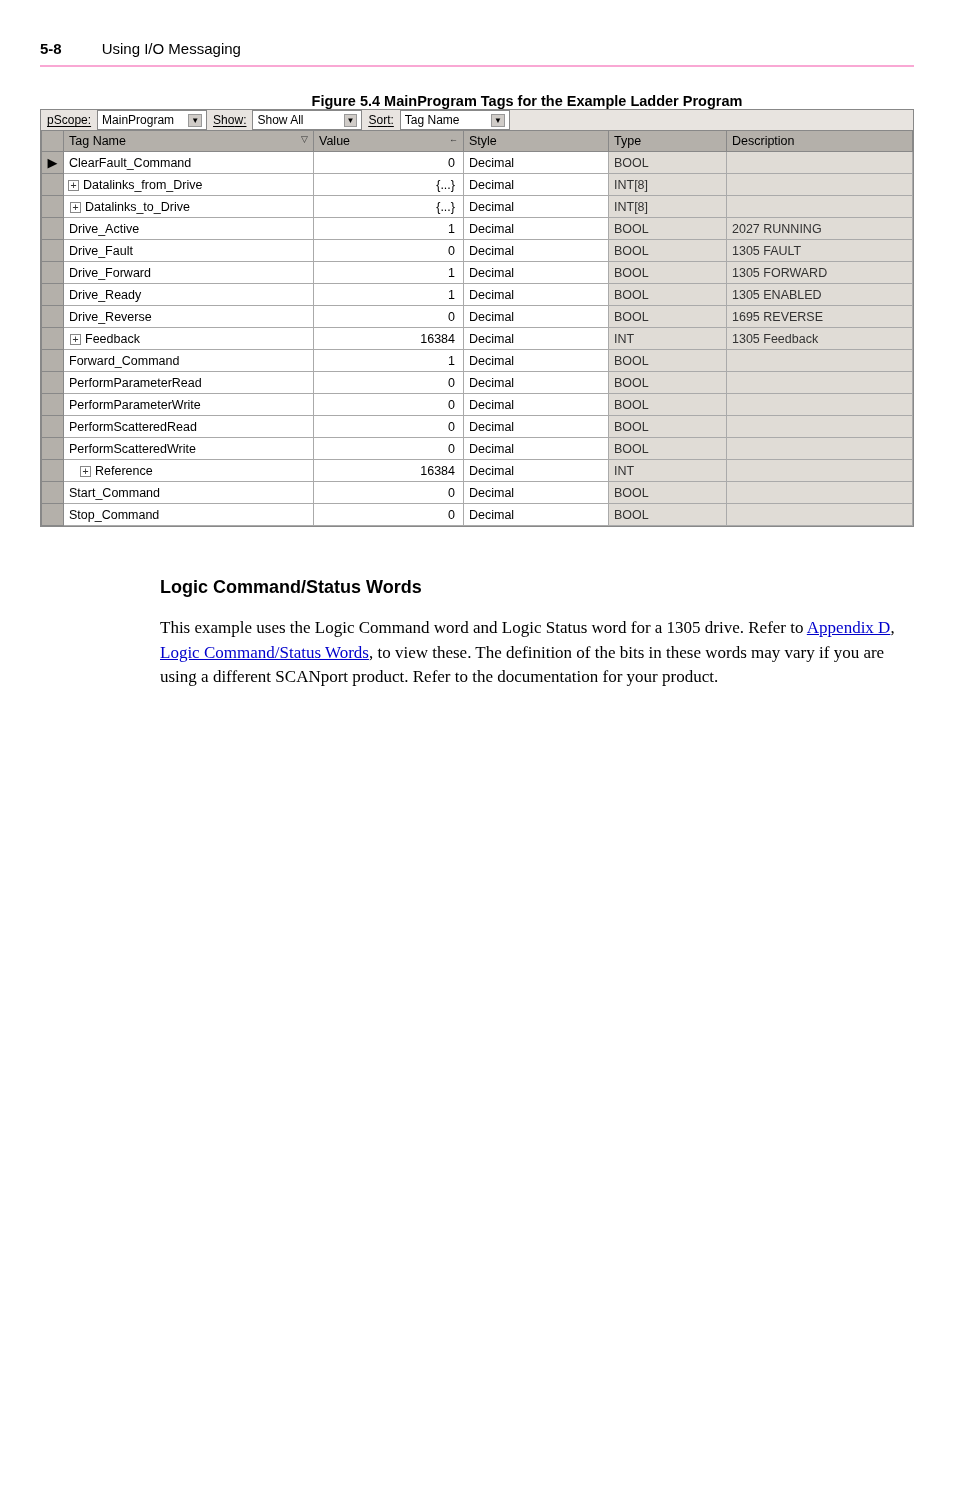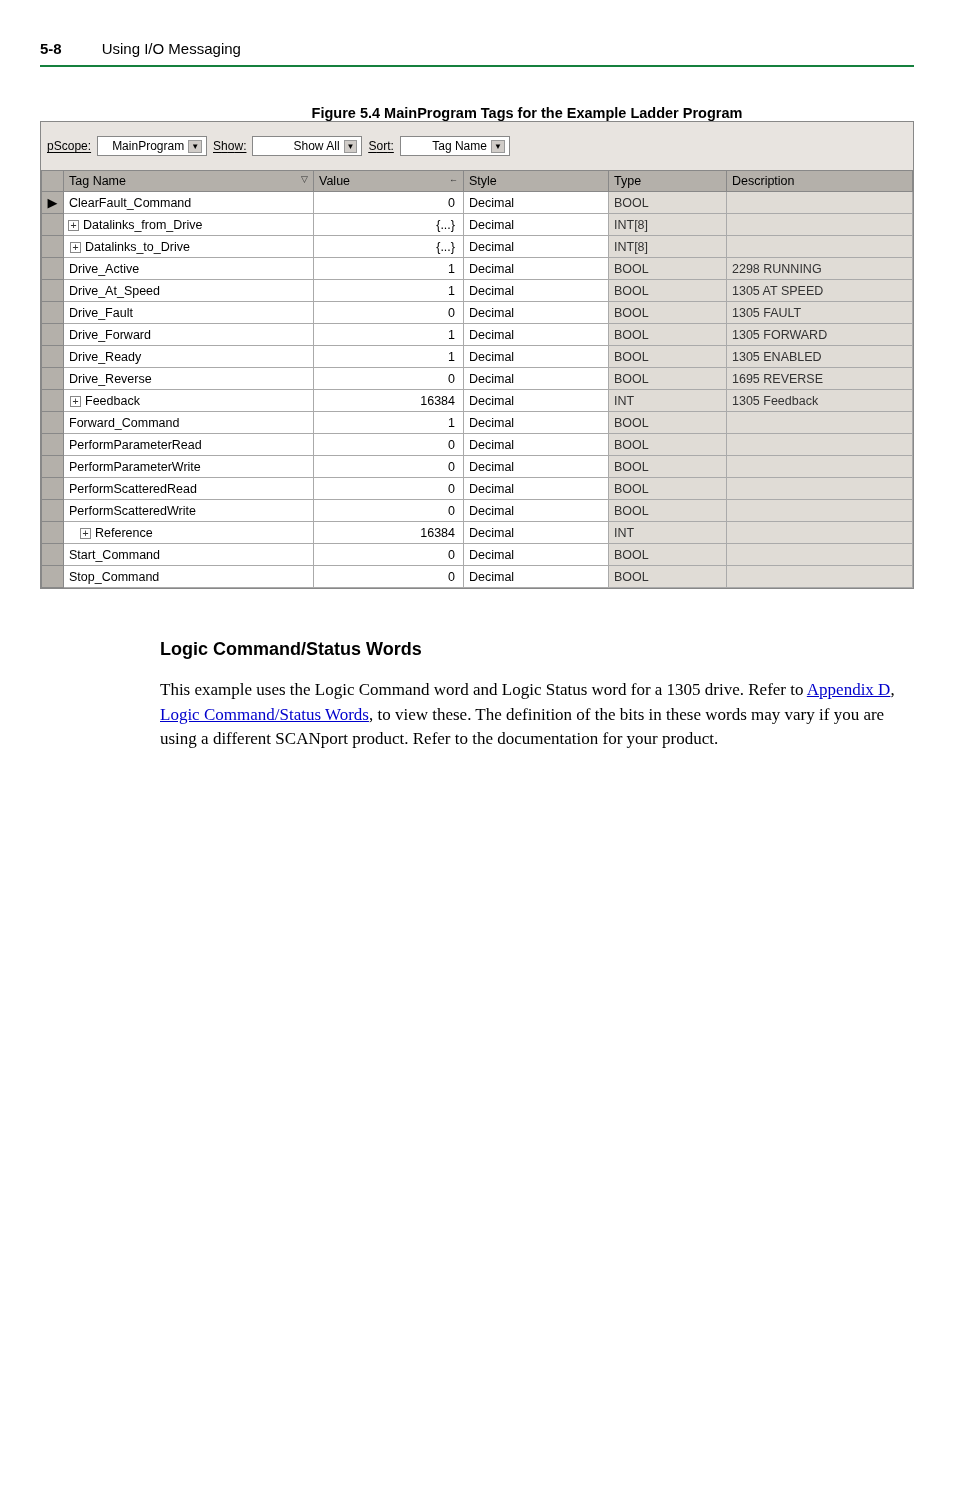--- a/index.html
+++ b/index.html
@@ -7,23 +7,23 @@
       padding: 0;
       box-sizing: border-box;
     }
     body {
       font-family: Arial, Helvetica, sans-serif;
       background: #fff;
       padding: 40px;
       width: 954px;
     }
     .page-header {
-      border-bottom: 2px solid #15803d;
+      border-bottom: 2px solid #f9a8d4;
       padding-bottom: 8px;
-      margin-bottom: 38px;
+      margin-bottom: 26px;
       display: flex;
       align-items: baseline;
       gap: 40px;
     }
     .page-number {
       font-weight: bold;
       font-size: 15px;
     }
     .page-header-title {
       font-size: 15px;
@@ -36,42 +36,42 @@
       margin-left: 100px;
     }
     .tag-editor {
       border: 1px solid #888;
       width: 100%;
       margin-bottom: 50px;
     }
     .tag-header-row {
       display: flex;
       align-items: center;
-      padding: 14px 6px;
+      padding: 0 6px;
       background: #e8e4e0;
       gap: 6px;
       font-size: 12px;
     }
     .tag-header-row label {
       text-decoration: underline;
       text-underline-offset: 2px;
     }
     .tag-header-row label:first-letter {
       text-decoration: underline;
     }
     .dropdown {
       display: inline-flex;
       align-items: center;
       background: #fff;
       border: 1px solid #888;
       padding: 2px 4px;
       height: 20px;
       font-size: 12px;
       min-width: 110px;
-      justify-content: flex-end;
+      justify-content: space-between;
     }
     .dropdown-arrow {
       font-size: 8px;
       background: #d0ccc8;
       border: 1px solid #999;
       padding: 1px 2px;
       margin-left: 4px;
     }
     .tag-table {
       width: 100%;
@@ -240,29 +240,21 @@
           <td>Decimal</td>
           <td class="type-cell">INT[8]</td>
           <td class="desc-cell"></td>
         </tr>
         <tr>
           <td class="row-header"></td>
           <td class="indent"><span>Drive_Active</span></td>
           <td class="val-right">1</td>
           <td>Decimal</td>
           <td class="type-cell">BOOL</td>
-          <td class="desc-cell">2298 RUNNING</td>
-        </tr>
-        <tr>
-          <td class="row-header"></td>
-          <td class="indent"><span>Drive_At_Speed</span></td>
-          <td class="val-right">1</td>
-          <td>Decimal</td>
-          <td class="type-cell">BOOL</td>
-          <td class="desc-cell">1305 AT SPEED</td>
+          <td class="desc-cell">2027 RUNNING</td>
         </tr>
         <tr>
           <td class="row-header"></td>
           <td class="indent"><span>Drive_Fault</span></td>
           <td class="val-right">0</td>
           <td>Decimal</td>
           <td class="type-cell">BOOL</td>
           <td class="desc-cell">1305 FAULT</td>
         </tr>
         <tr>

